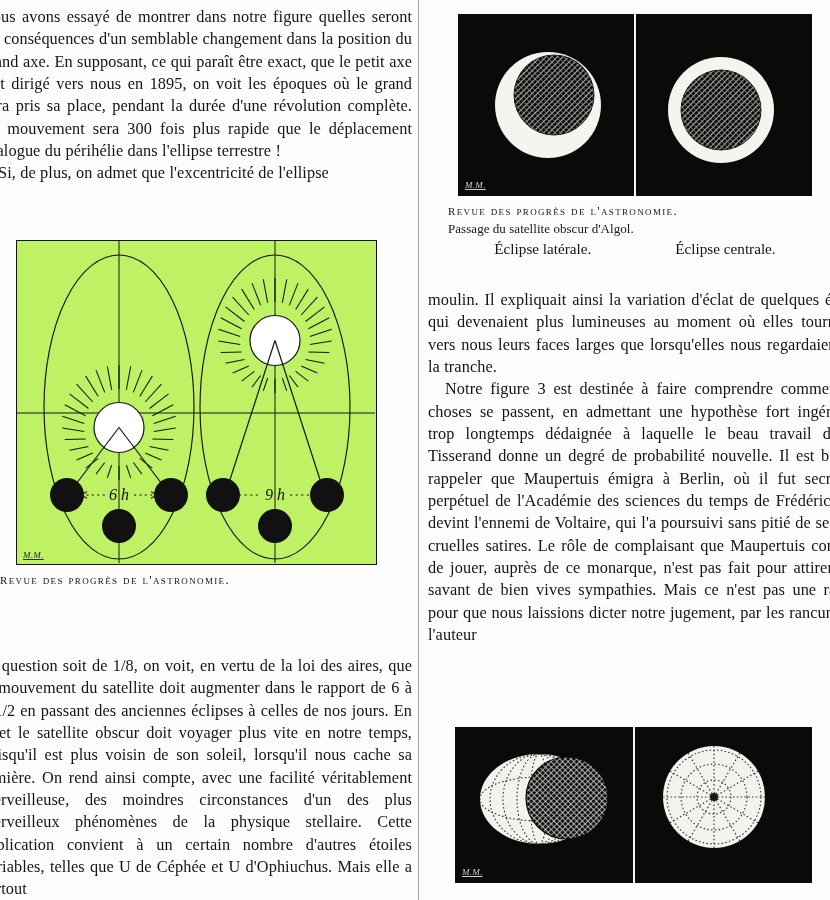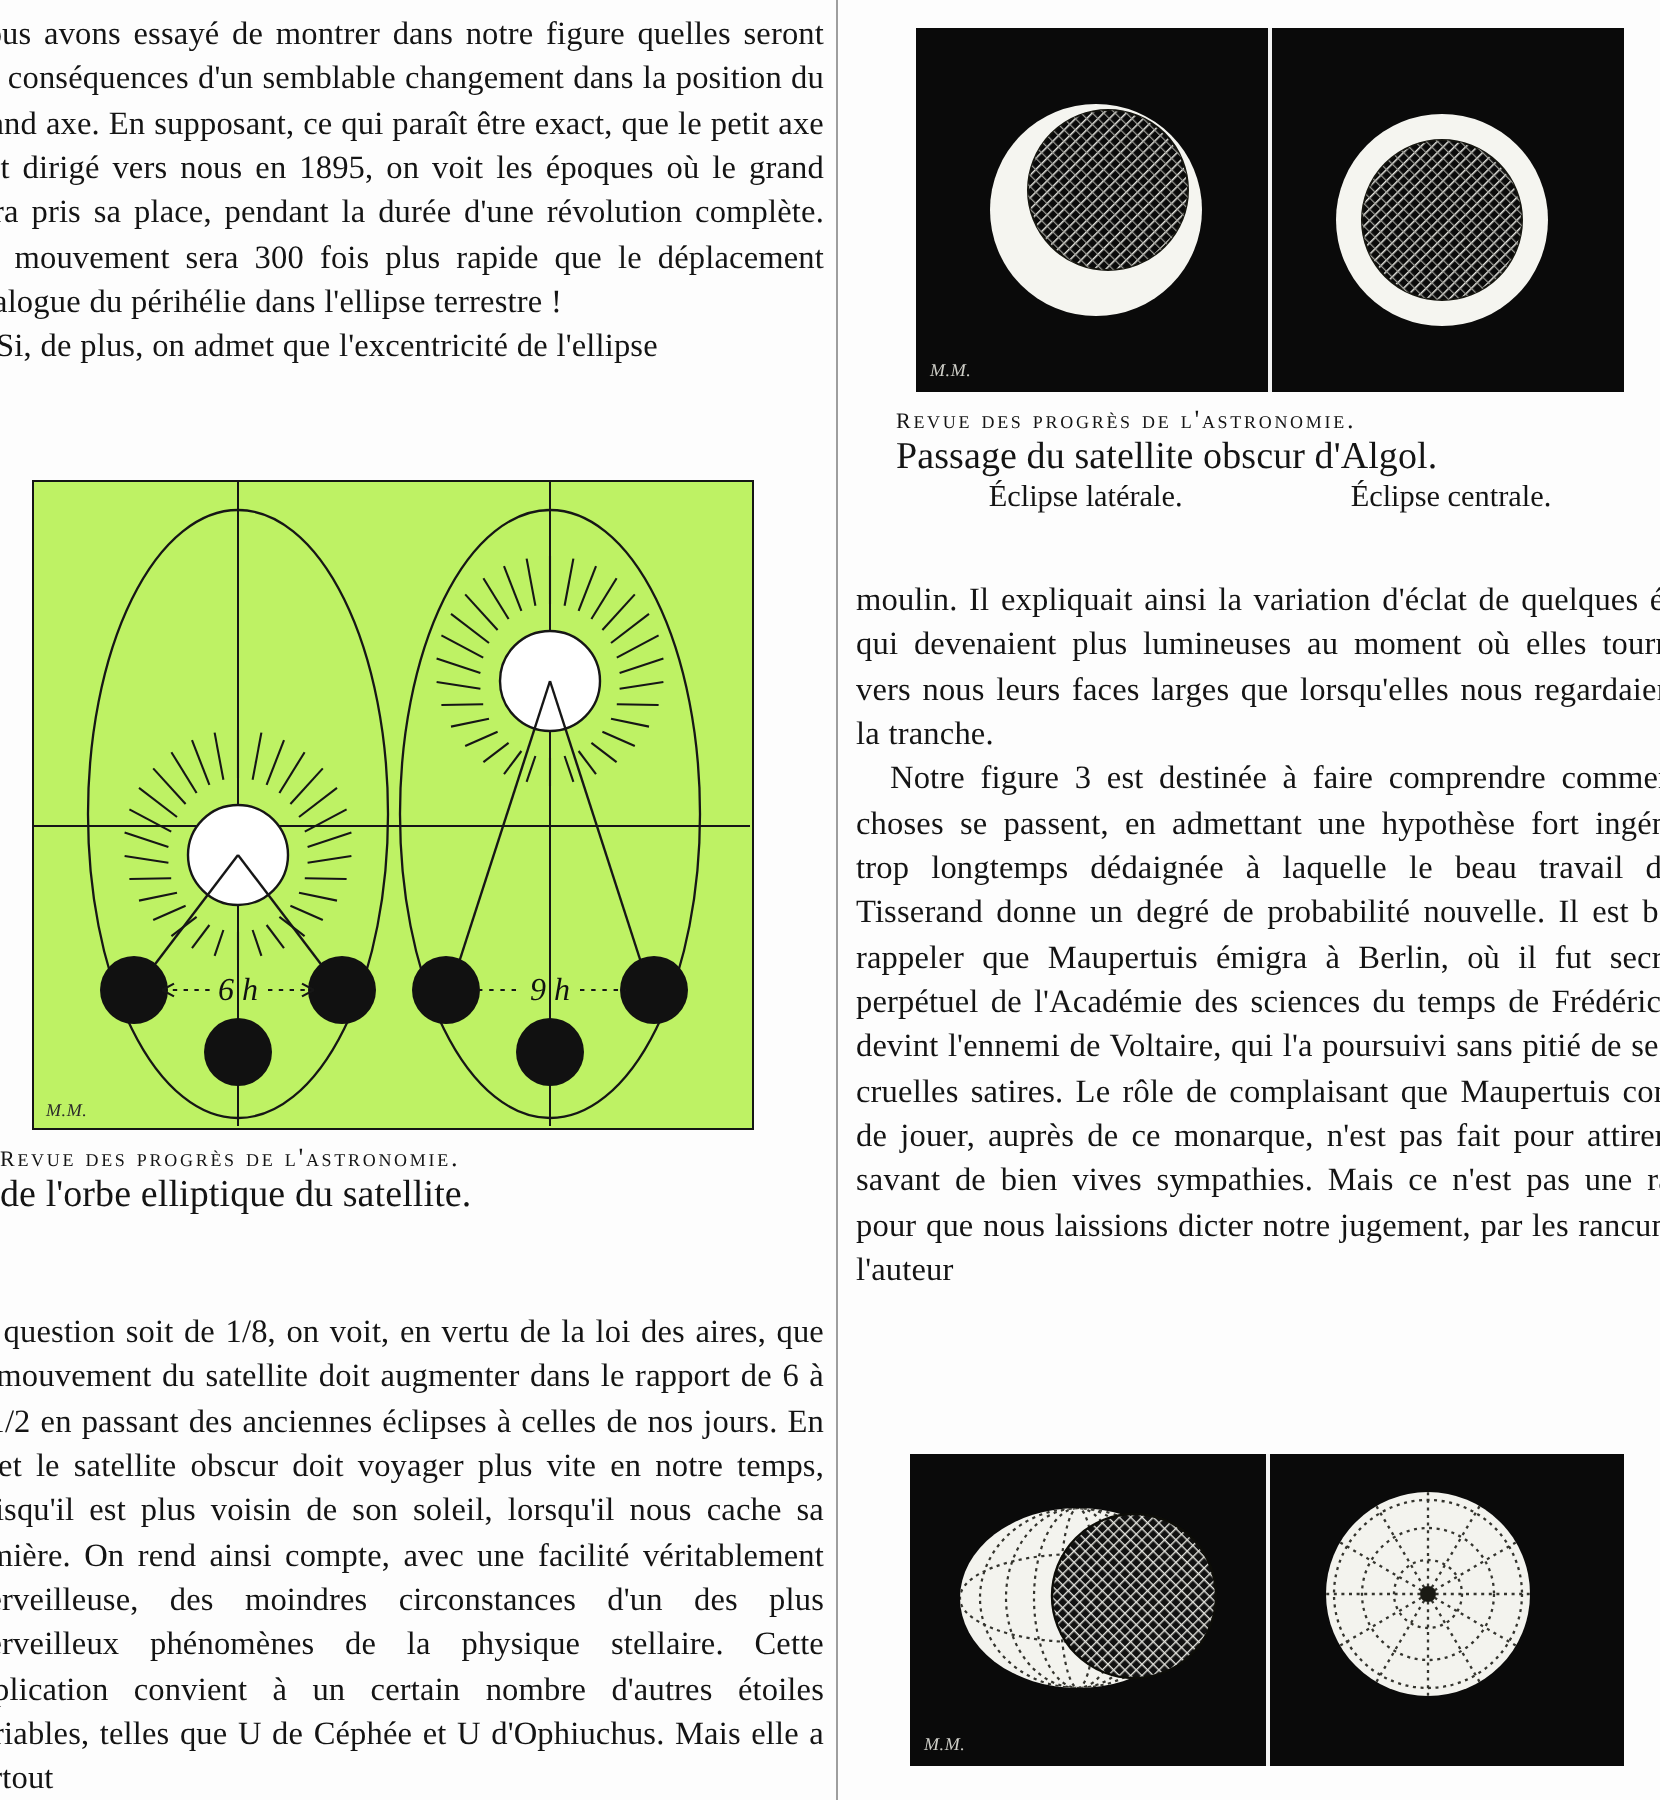--- a/index.html
+++ b/index.html
@@ -75,21 +75,21 @@
   .caption-block { text-align: left; }
   .cap-title {
     font-size: 13.2px;
     letter-spacing: 1.35px;
     font-variant: small-caps;
     text-transform: lowercase;
     white-space: nowrap;
   }
   .cap-title::first-letter { font-size: 15.4px; }
   .cap-line {
-    font-size: 19px;
+    font-size: 13px;
     line-height: 20px;
     letter-spacing: .05px;
   }
   .cap-pair {
     display: flex;
     justify-content: center;
     gap: 84px;
     font-size: 15.2px;
     line-height: 20px;
   }
@@ -104,20 +104,21 @@
     box-sizing: border-box;
   }
   .fig-frame svg { display: block; }
   .sig {
     position: absolute;
     font-family: "Liberation Serif", serif;
     font-size: 9px;
     font-style: italic;
     color: #2a2a2a;
     letter-spacing: .3px;
+    text-decoration: underline;
   }
 
   .cap-left {
     position: absolute;
     left: 0px; top: 570px;
     width: 400px;
   }
 
   
   .plate {
@@ -260,21 +261,20 @@
           <line x1="222" y1="254" x2="244" y2="254" stroke="#161616" stroke-width="1.1" stroke-dasharray="2.2 3.4"></line>
           <line x1="273" y1="254" x2="296" y2="254" stroke="#161616" stroke-width="1.1" stroke-dasharray="2.2 3.4"></line>
         </g>
         <text x="258" y="259" text-anchor="middle" font-family="Liberation Serif, serif" font-size="16" font-style="italic" fill="#111">9 h</text>
       </svg>
       <span class="sig" style="left:6px; bottom:4px;">M.M.</span>
     </div>
 
     <div class="cap-left caption-block">
       <div class="cap-title">Revue des progrès de l'astronomie.</div>
-      <div class="cap-line">de l'orbe elliptique du satellite.</div>
     </div>
 
     <div class="left-text-bottom">
       <p class="para">en question soit de 1/8, on voit, en vertu de la loi des aires, que le mouvement du satellite doit augmenter dans le rapport de 6 à 9 1/2 en passant des anciennes éclipses à celles de nos jours. En effet le satellite obscur doit voyager plus vite en notre temps, puisqu'il est plus voisin de son soleil, lorsqu'il nous cache sa lumière. On rend ainsi compte, avec une facilité véritablement merveilleuse, des moindres circonstances d'un des plus merveilleux phénomènes de la physique stellaire. Cette explication convient à un certain nombre d'autres étoiles variables, telles que U de Céphée et U d'Ophiuchus. Mais elle a surtout</p>
     </div>
   </div>
 
   <div class="col-divider"></div>
 
   <div class="col-right">

